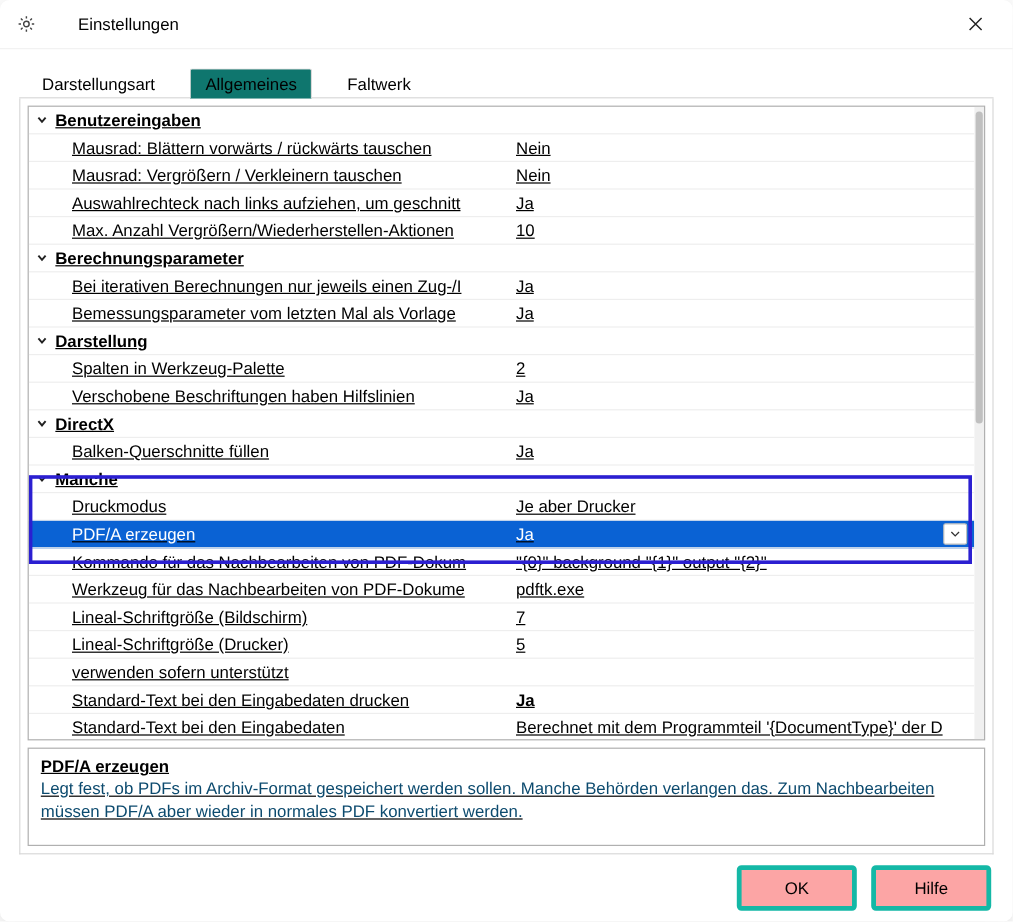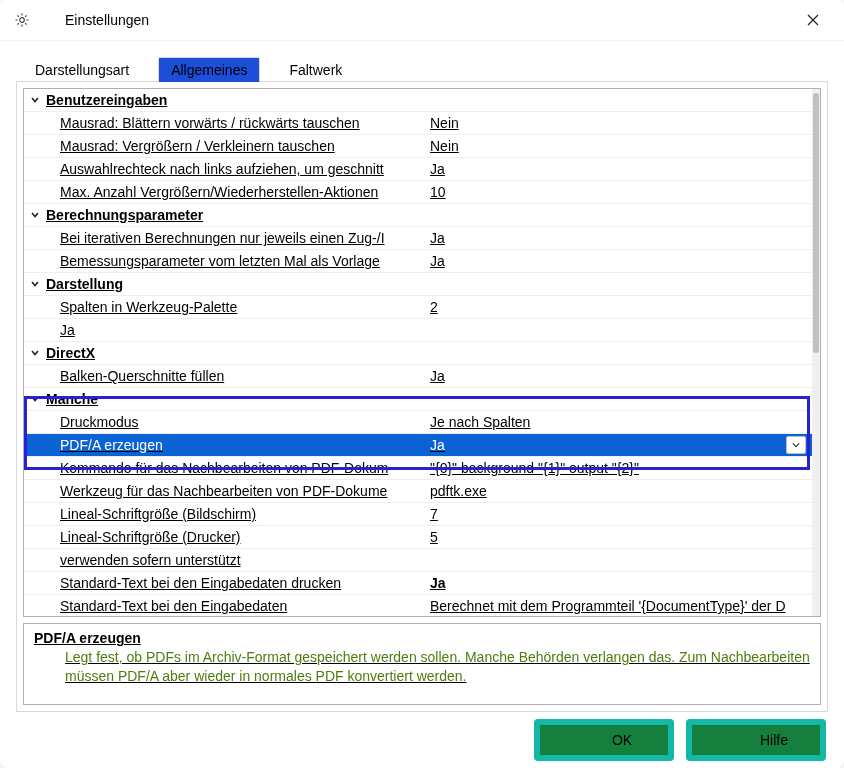--- a/index.html
+++ b/index.html
@@ -72,21 +72,21 @@
     padding: 4px 12px;
     border: 1px solid transparent;
     border-bottom: none;
     position: relative;
     top: 1px;
     cursor: default;
     background: transparent;
   }
   .tab.active {
     border-color: #d9d9d9;
-    background: #1d4ed8;
+    background: #0f766e;
     border-top-left-radius: 2px;
     border-top-right-radius: 2px;
   }
   .tabpage {
     flex: 1;
     display: flex;
     flex-direction: column;
     border: 1px solid #d9d9d9;
     border-top: none;
     min-height: 0;
@@ -175,40 +175,39 @@
     position: absolute;
     border: 3px solid #2b1fd1;
     pointer-events: none;
   }
   .desc {
     margin: 0 6px 6px 6px;
     border: 1px solid #b0b0b0;
     padding: 6px 10px 18px 10px;
   }
   .desc .desc-title { font-weight: 700; margin-bottom: 2px; }
-  .desc .desc-body { color: #4d7c0f; line-height: 1.35; margin-left: 31px; }
+  .desc .desc-body { color: #0c4a6e; line-height: 1.35; }
   .buttons {
     height: 56px;
     display: flex;
     align-items: center;
     justify-content: flex-end;
     gap: 12px;
     padding: 0 18px;
   }
   .btn {
     min-width: 92px;
     height: 30px;
-    border: 6px solid #14b8a6;
+    border: 4px solid #14b8a6;
     border-radius: 4px;
-    background: #15803d;
+    background: #fca5a5;
     display: inline-flex;
     align-items: center;
     justify-content: center;
     font-size: 14px;
-    padding-left: 36px;
   }
   .chev svg { width: 10px; height: 10px; }
 </style>
 </head>
 <body>
 
 <div class="window">
 
   <div class="titlebar">
     <span class="gear">
@@ -283,20 +282,21 @@
                 </svg></span>
               <span class="label">Darstellung</span>
             </div>
             <div class="row">
               <span class="indent"></span>
               <span class="label">Spalten in Werkzeug-Palette</span>
               <span class="value">2</span>
             </div>
             <div class="row">
               <span class="indent"></span>
+              <span class="label">Verschobene Beschriftungen haben Hilfslinien</span>
               <span class="value">Ja</span>
             </div>
             <div class="row cat">
               <span class="chev"><svg viewBox="0 0 10 10" fill="none" stroke="#222" stroke-width="1.6">
                   <path d="M2 3 L5 6.5 L8 3"></path>
                 </svg></span>
               <span class="label">DirectX</span>
             </div>
             <div class="row">
               <span class="indent"></span>
@@ -305,21 +305,21 @@
             </div>
             <div class="row cat">
               <span class="chev"><svg viewBox="0 0 10 10" fill="none" stroke="#222" stroke-width="1.6">
                   <path d="M2 3 L5 6.5 L8 3"></path>
                 </svg></span>
               <span class="label">Manche</span>
             </div>
             <div class="row">
               <span class="indent"></span>
               <span class="label">Druckmodus</span>
-              <span class="value">Je nach Spalten</span>
+              <span class="value">Je aber Drucker</span>
             </div>
             <div class="row selected">
               <span class="indent"></span>
               <span class="label">PDF/A erzeugen</span>
               <span class="value">Ja</span>
               <span class="dd">
                 <svg viewBox="0 0 10 6" fill="none" stroke="#333" stroke-width="1.4">
                   <path d="M1 1 L5 5 L9 1"></path>
                 </svg>
               </span>

